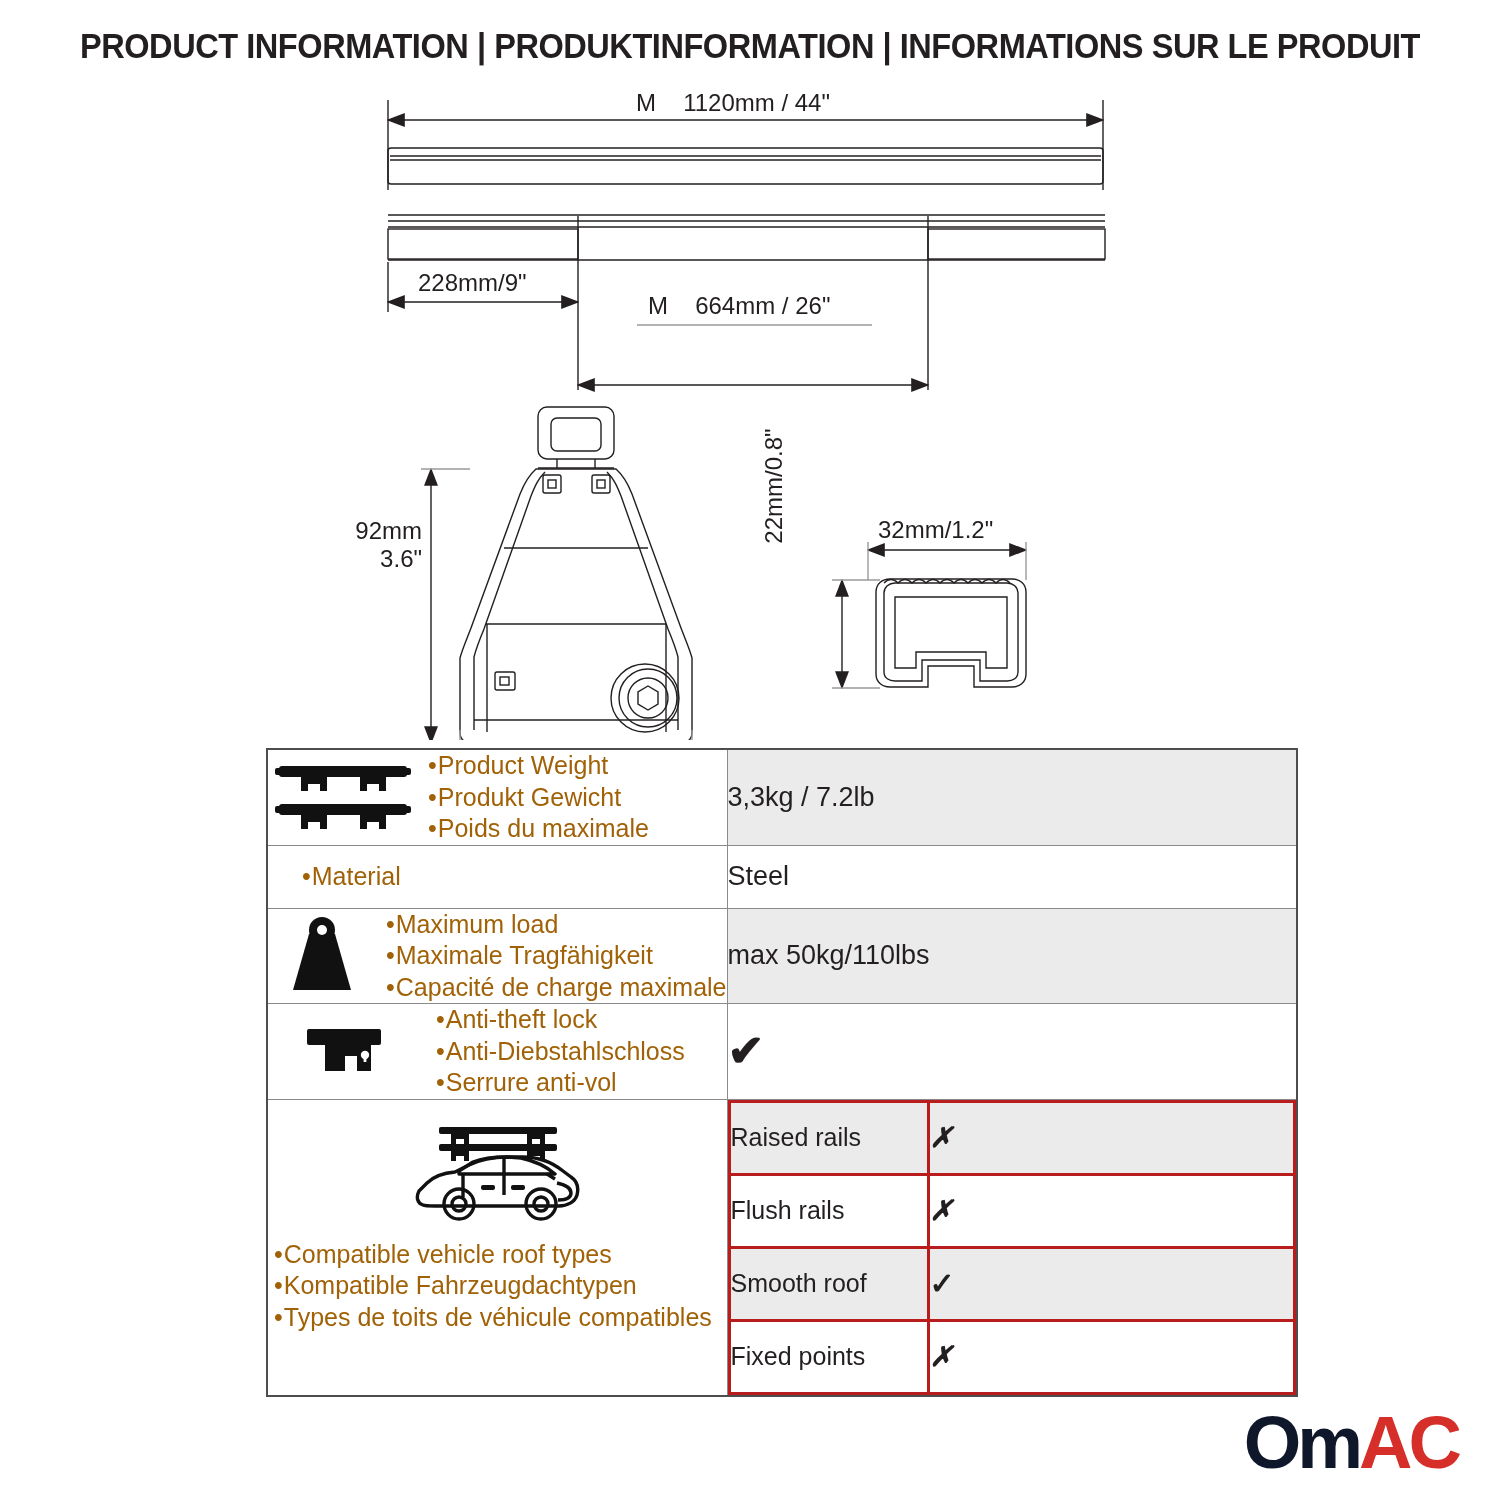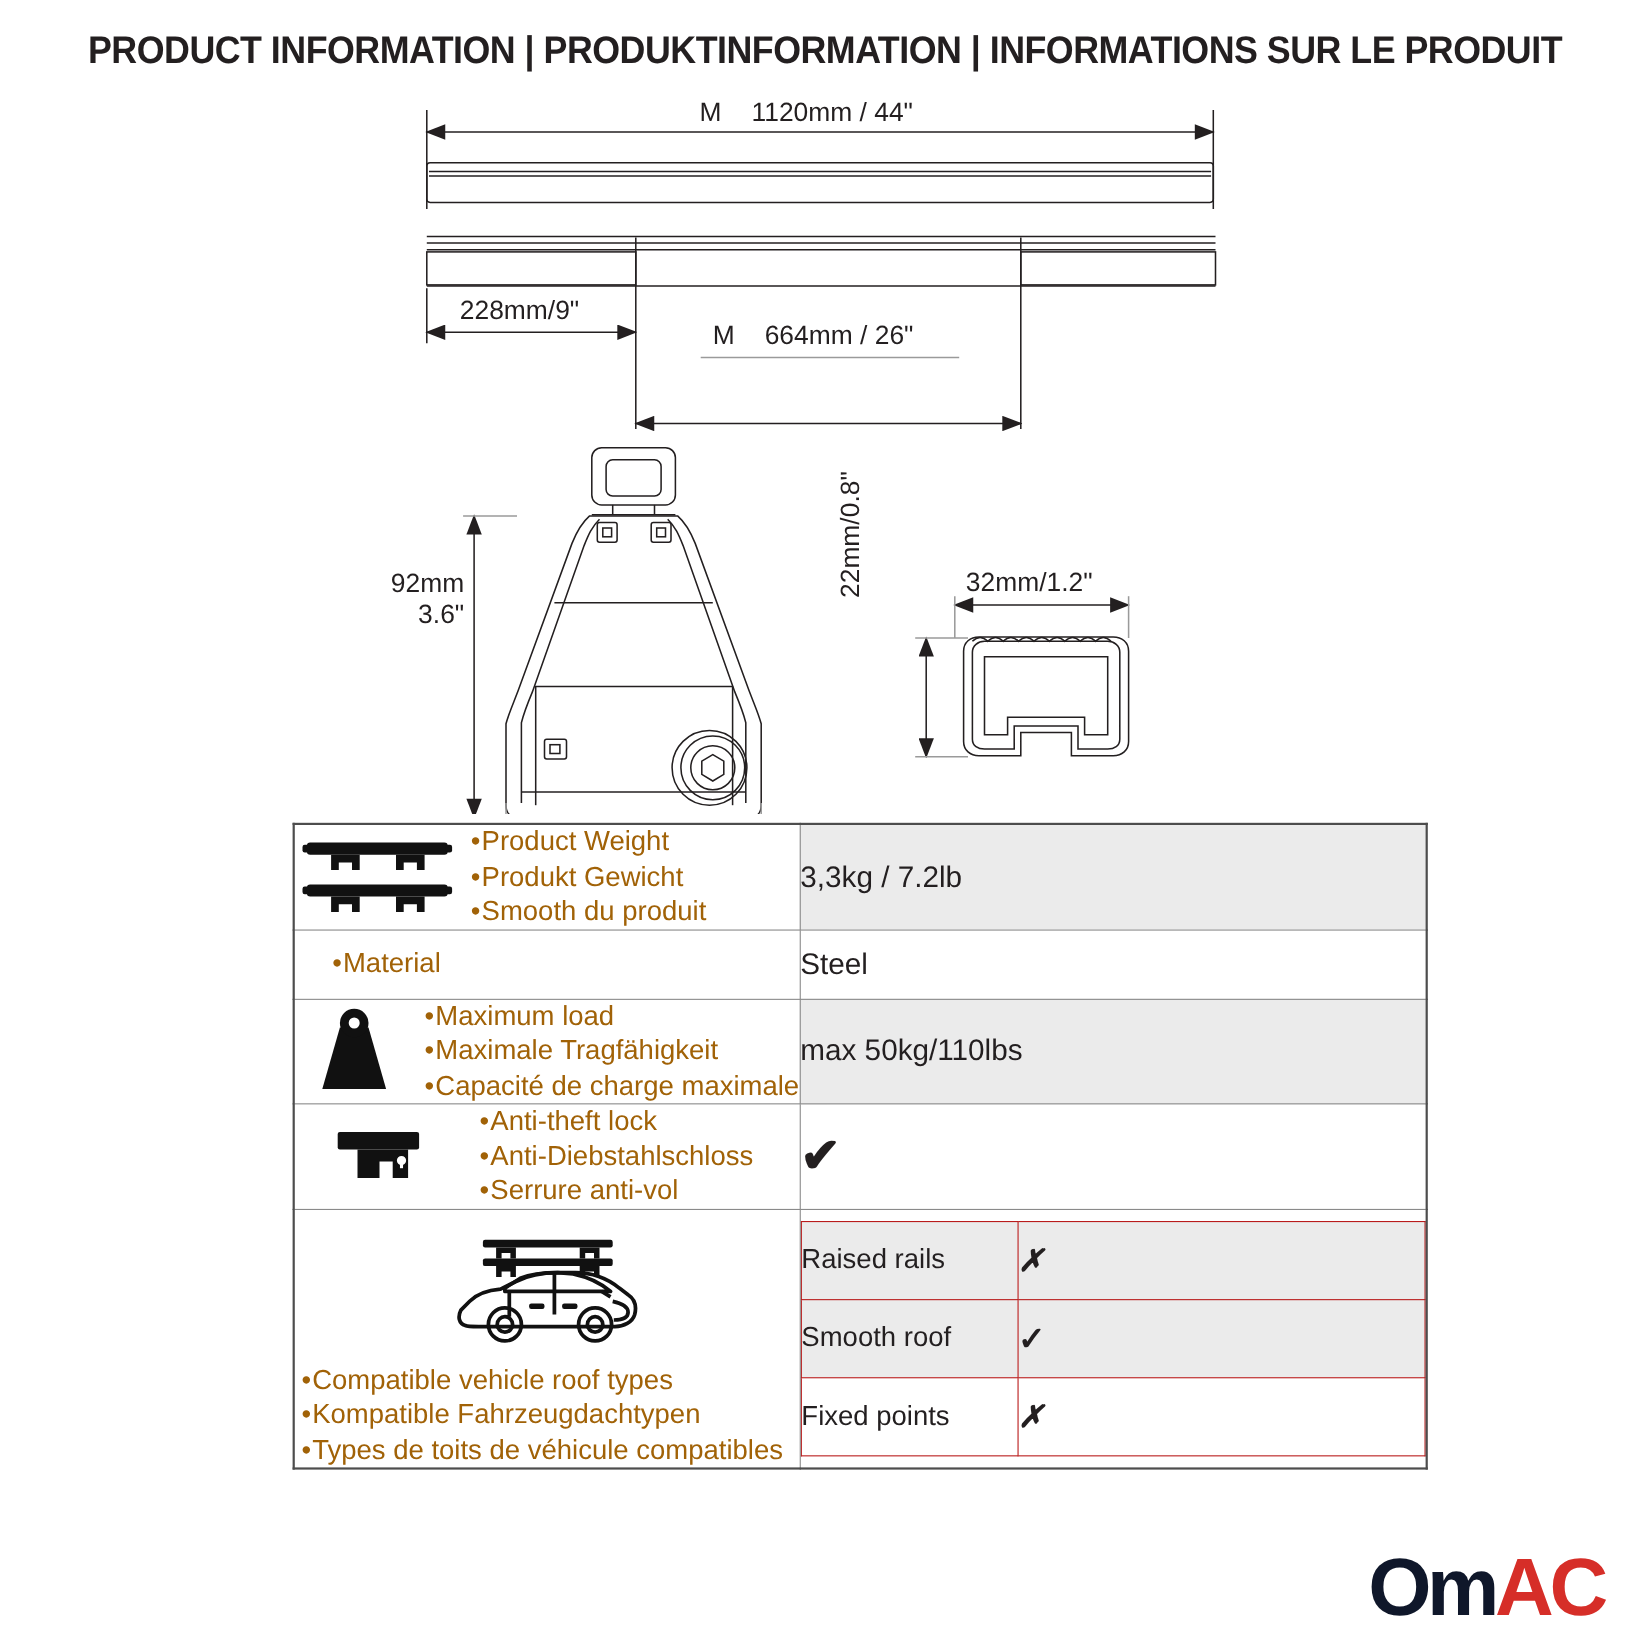--- a/index.html
+++ b/index.html
@@ -91,21 +91,21 @@
     white-space: nowrap;
   }
   .label-lines .ln::before { content: "\2022"; margin-right: 1px; }
 
   
   .roof-sub {
     width: 100%;
     border-collapse: collapse;
   }
   .roof-sub td {
-    border: 1px solid #b91c1c;
+    border: 3px solid #b91c1c;
     height: 70px;
     font-size: 25px;
     color: #231f20;
   }
   .roof-sub tr.shade td { background: #ebebeb; }
   .roof-name { width: 196px; padding-left: 14px; }
   .roof-mark { padding-left: 16px; font-size: 27px; font-weight: bold; }
 
   .tick { font-size: 44px; font-weight: bold; line-height: 1; }
   .tick-sm { font-size: 30px; font-weight: bold; }
@@ -317,21 +317,21 @@
                 <rect x="7" y="46" width="6" height="7" rx="2"></rect>
                 <rect x="137" y="46" width="6" height="7" rx="2"></rect>
                 <path d="M33,55 h26 v14 h-7 v-7 h-12 v7 h-7 z"></path>
                 <path d="M92,55 h26 v14 h-7 v-7 h-12 v7 h-7 z"></path>
               </g>
             </svg>
           </span>
           <span class="label-lines">
             <div class="ln">Product Weight</div>
             <div class="ln">Produkt Gewicht</div>
-            <div class="ln">Smooth du produit</div>
+            <div class="ln">Poids du maximale</div>
           </span>
         </div>
       </td>
       <td class="cell-value">3,3kg / 7.2lb</td>
     </tr>
 
     <tr>
       <td class="cell-label" style="height:62px;">
         <div class="label-flex">
           <span class="label-icon" style="width:24px;"></span>
@@ -430,20 +430,26 @@
           <div class="ln">Compatible vehicle roof types</div>
           <div class="ln">Kompatible Fahrzeugdachtypen</div>
           <div class="ln">Types de toits de véhicule compatibles</div>
         </div>
       </td>
       <td style="padding:0;">
         <table class="roof-sub">
           <tbody>
             <tr class="shade">
               <td class="roof-name">Raised rails</td>
+              <td class="roof-mark">
+                <span class="cross-sm">✗</span>
+              </td>
+            </tr>
+            <tr>
+              <td class="roof-name">Flush rails</td>
               <td class="roof-mark">
                 <span class="cross-sm">✗</span>
               </td>
             </tr>
             <tr class="shade">
               <td class="roof-name">Smooth roof</td>
               <td class="roof-mark">
                 <span class="tick-sm">✓</span>
               </td>
             </tr>

